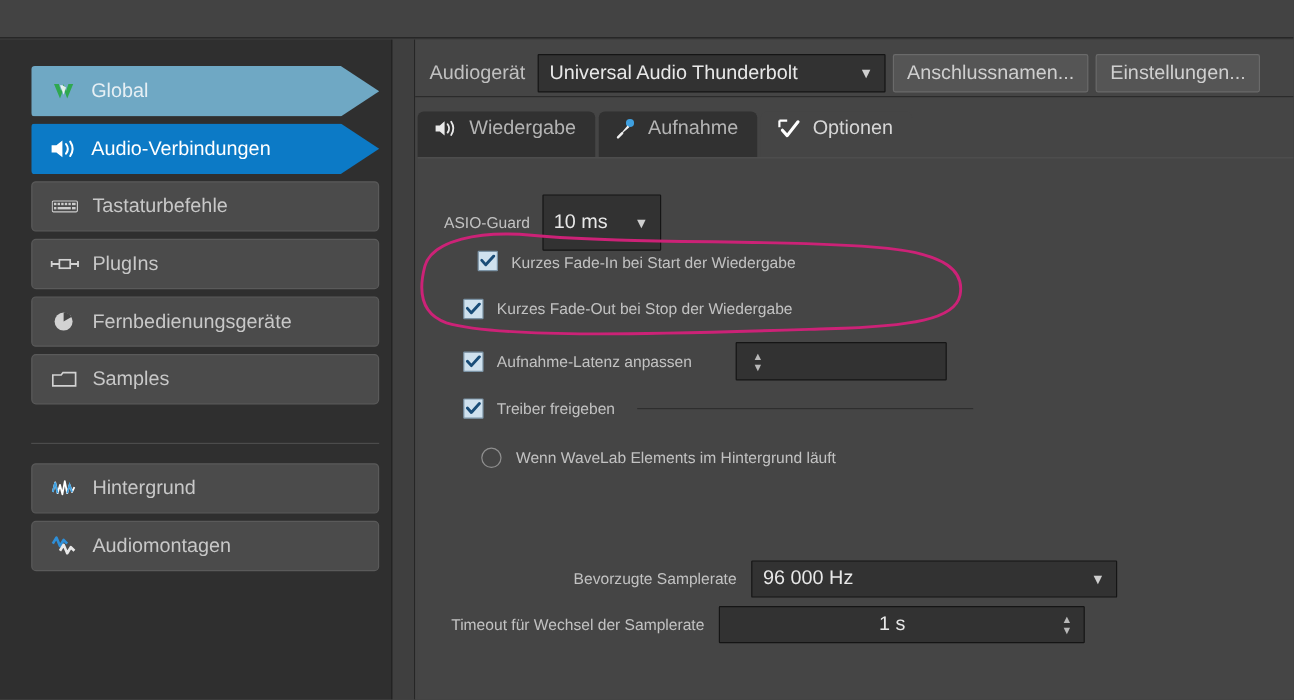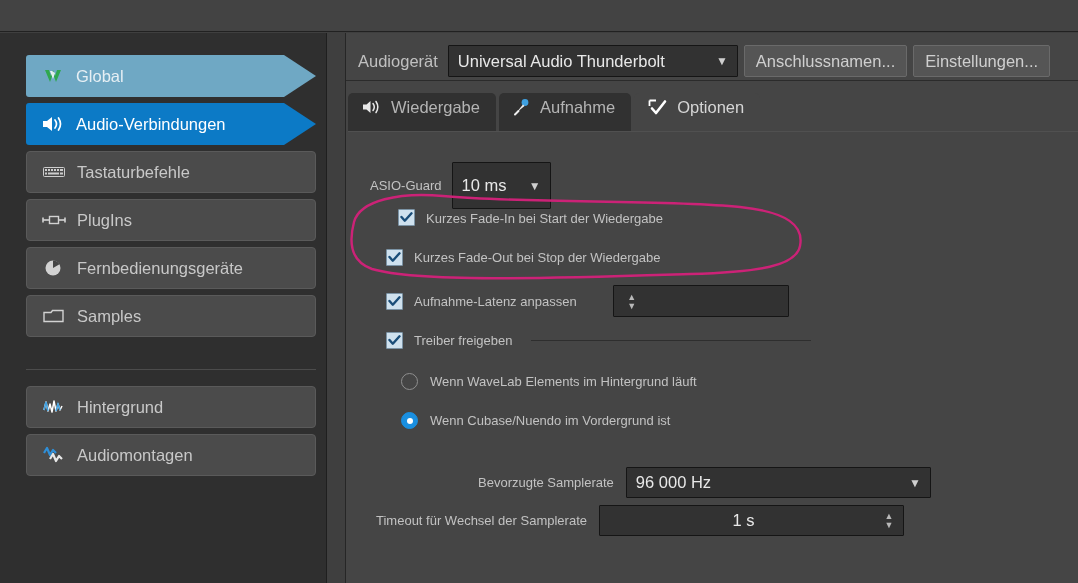--- a/index.html
+++ b/index.html
@@ -367,26 +367,20 @@
         </span>
         <span class="lbl">Treiber freigeben</span>
         <span class="hr-line" style="flex:0 0 auto;width:280px;margin-left:18px;"></span>
       </div>
 
       <div class="row" style="left:53px;top:241px;">
         <span class="radio"></span>
         <span class="lbl">Wenn WaveLab Elements im Hintergrund läuft</span>
       </div>
 
-      <div class="row" style="left:53px;top:280px;">
-        <span class="radio on">
-            <span class="dot"></span>
-          </span>
-        <span class="lbl">Wenn Cubase/Nuendo im Vordergrund ist</span>
-      </div>
 
       <div class="row" style="left:130px;top:335px;">
         <span class="lbl" style="margin-right:12px;">Bevorzugte Samplerate</span>
         <div class="combo" style="width:305px;height:31px;padding:0 9px;">
           <span class="cv">96 000 Hz</span>
           <span class="caret">▼</span>
         </div>
       </div>
 
       <div class="row" style="left:28px;top:373px;">

